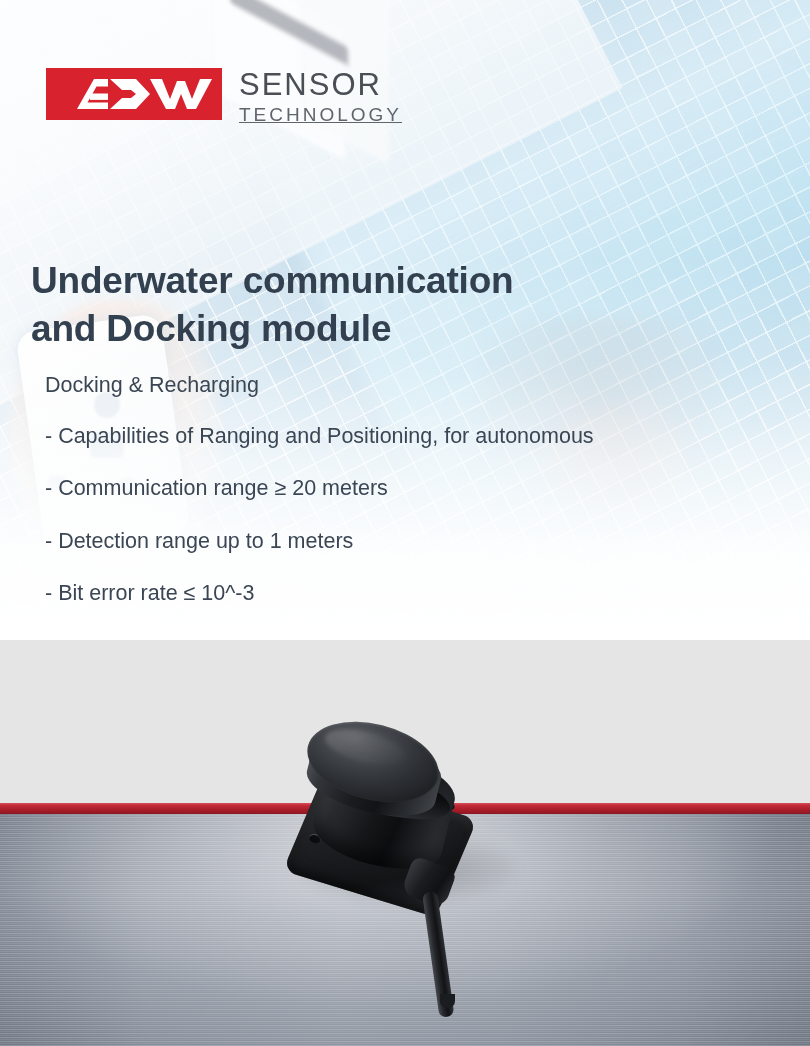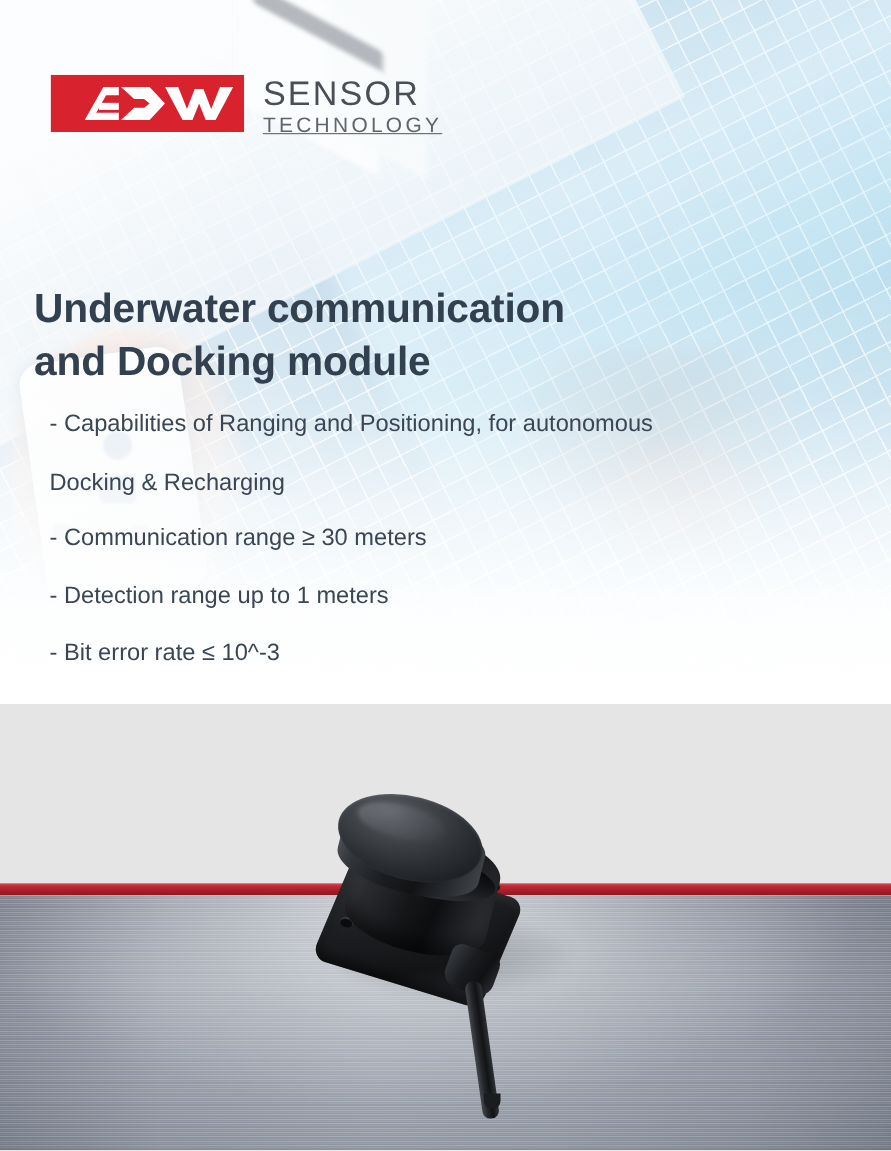--- a/index.html
+++ b/index.html
@@ -445,23 +445,23 @@
       <span class="logo-tech">TECHNOLOGY</span>
     </div>
   </div>
 
   <h1 class="headline">
     <span>Underwater communication</span><br>
     <span>and Docking module</span>
   </h1>
 
   <div class="bullets">
+    <div class="bullet-line cont">Docking &amp; Recharging</div>
     <div class="bullet-line">- Capabilities of Ranging and Positioning, for autonomous</div>
-    <div class="bullet-line cont">Docking &amp; Recharging</div>
-    <div class="bullet-line">- Communication range ≥ 30 meters</div>
+    <div class="bullet-line">- Communication range ≥ 20 meters</div>
     <div class="bullet-line">- Detection range up to 1 meters</div>
     <div class="bullet-line">- Bit error rate ≤ 10^-3</div>
   </div>
 
   <div class="red-bar"></div>
   <div class="metal"></div>
   <div class="metal-sheen"></div>
 
   <div class="product">
     <div class="prod-shadow"></div>

